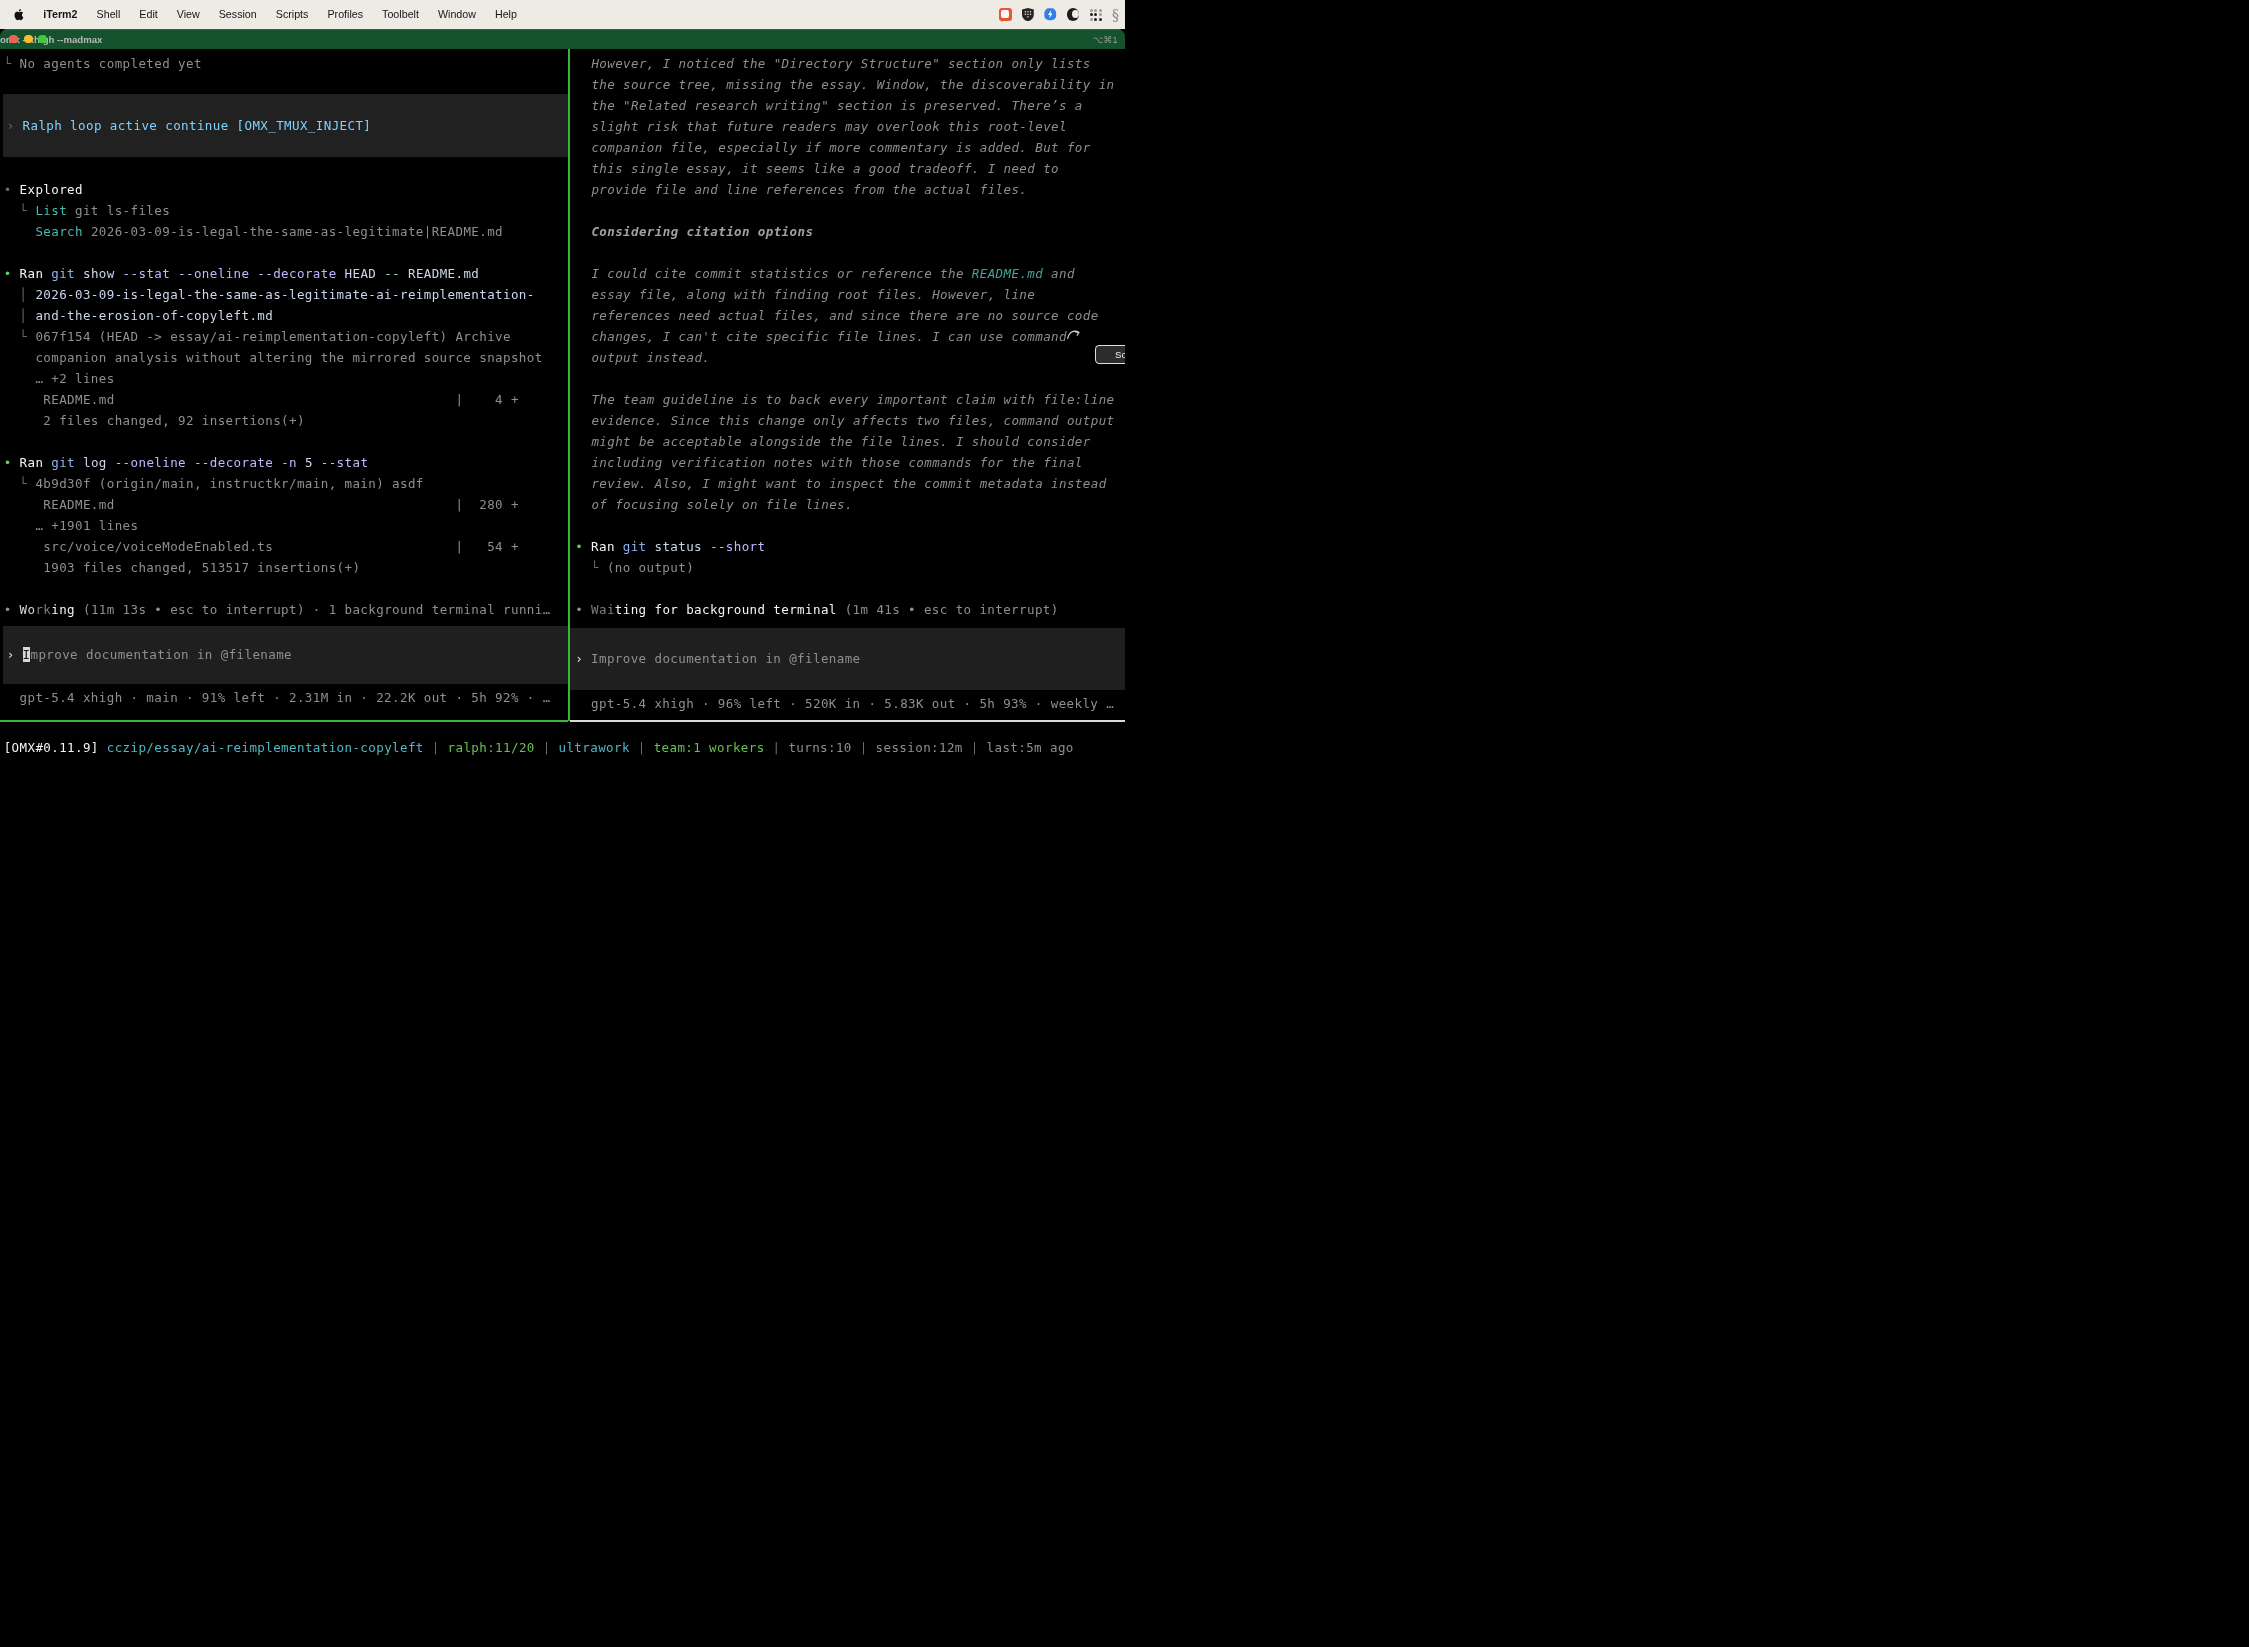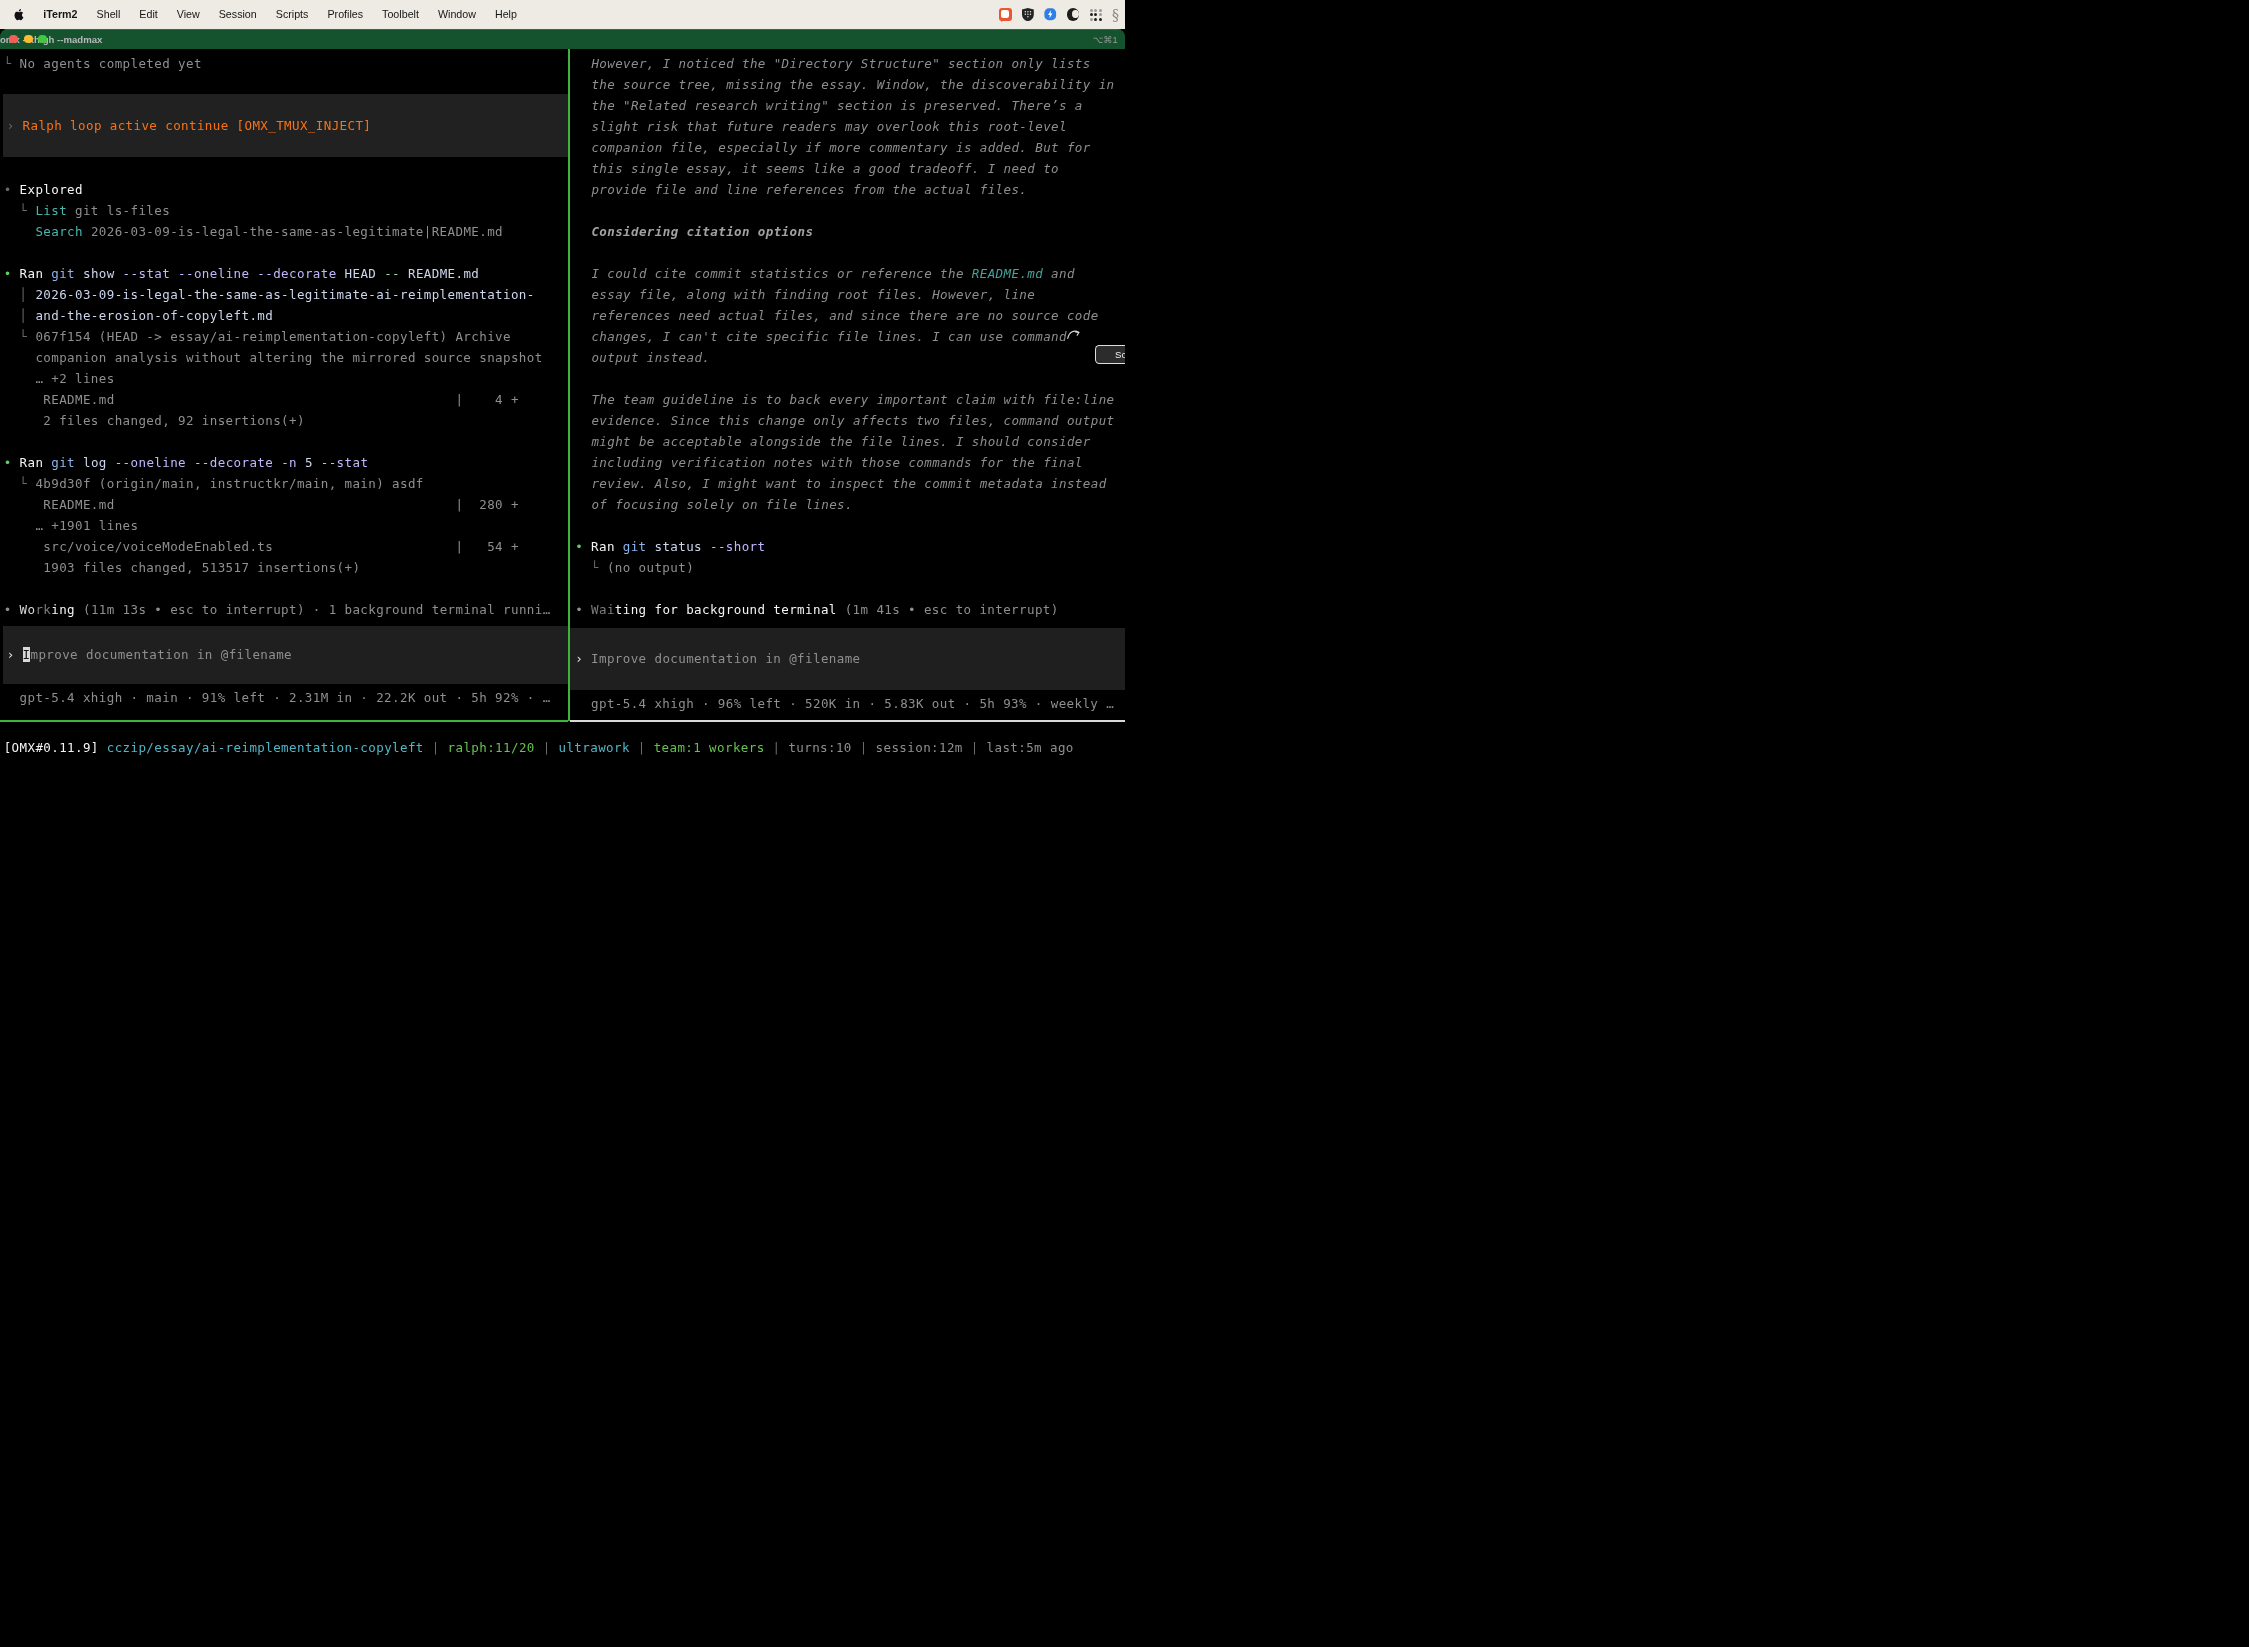--- a/index.html
+++ b/index.html
@@ -63,21 +63,21 @@
   .explored-block { margin-top:21.4px; }
   .inputbox { background:#1f1f1f; display:flex; flex-direction:column; justify-content:center; }
   .inputbox-left  { height:58px; margin-top:5.9px;  margin-left:3px; }
   .inputbox-right { height:62px; margin-top:8px; }
   .statusline { margin-top:3px; }
 
   
   .s-wb   { color:#f5f5f5; font-weight:normal; }
   .s-g    { color:#8f8f8f; }
   .s-gd   { color:#6a6a6a; }
-  .s-lg   { color:#f97316;margin-top:36px; }
+  .s-lg   { color:#7dd3fc;margin-top:36px; }
   .s-cy   { color:#46b8b0; }
   .s-cyi  { color:#46a39b; font-style:italic; }
   .s-blu  { color:#8cb4ec; }
   .s-sub  { color:#ccd6ec; }
   .s-flag { color:#c4b5fd;margin-top:31px; }
   .s-mint { color:#95d6a9; }
   .s-gb   { color:#5ecf63; }
   .s-gi   { color:#8e8e8e; font-style:italic; }
   .s-gbi  { color:#a2a2a2; font-weight:bold; font-style:italic; }
   .s-wsh1 { color:#d8d8d8; }

